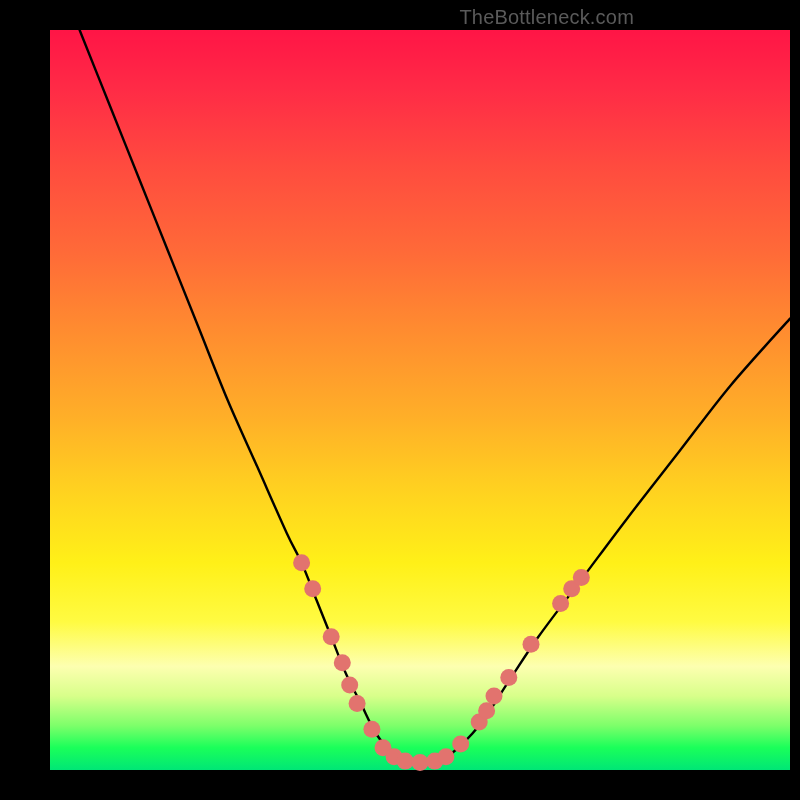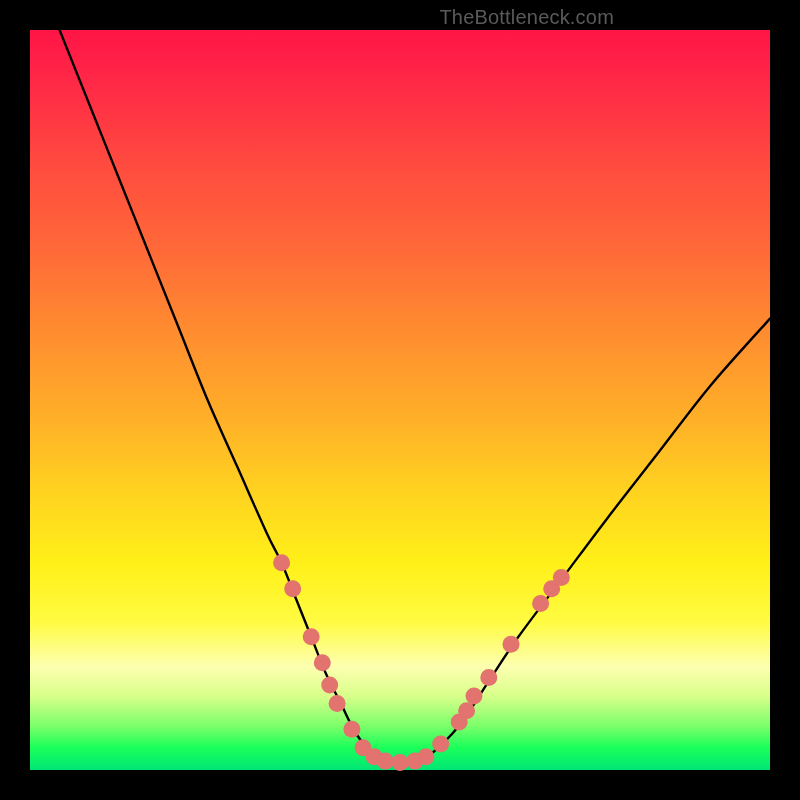--- a/index.html
+++ b/index.html
@@ -9,20 +9,21 @@
     height: 800px;
     background: #000;
     overflow: hidden;
     font-family: Arial, Helvetica, sans-serif;
   }
   .frame {
     position: relative;
     width: 648px;
     height: 800px;
     background: #000;
+    margin-left: 20px;
   }
   .plot-area {
     position: absolute;
     left: 30px;
     top: 30px;
     width: 740px;
     height: 740px;
     
     background: linear-gradient(to bottom,
       #ff1546 0%,

